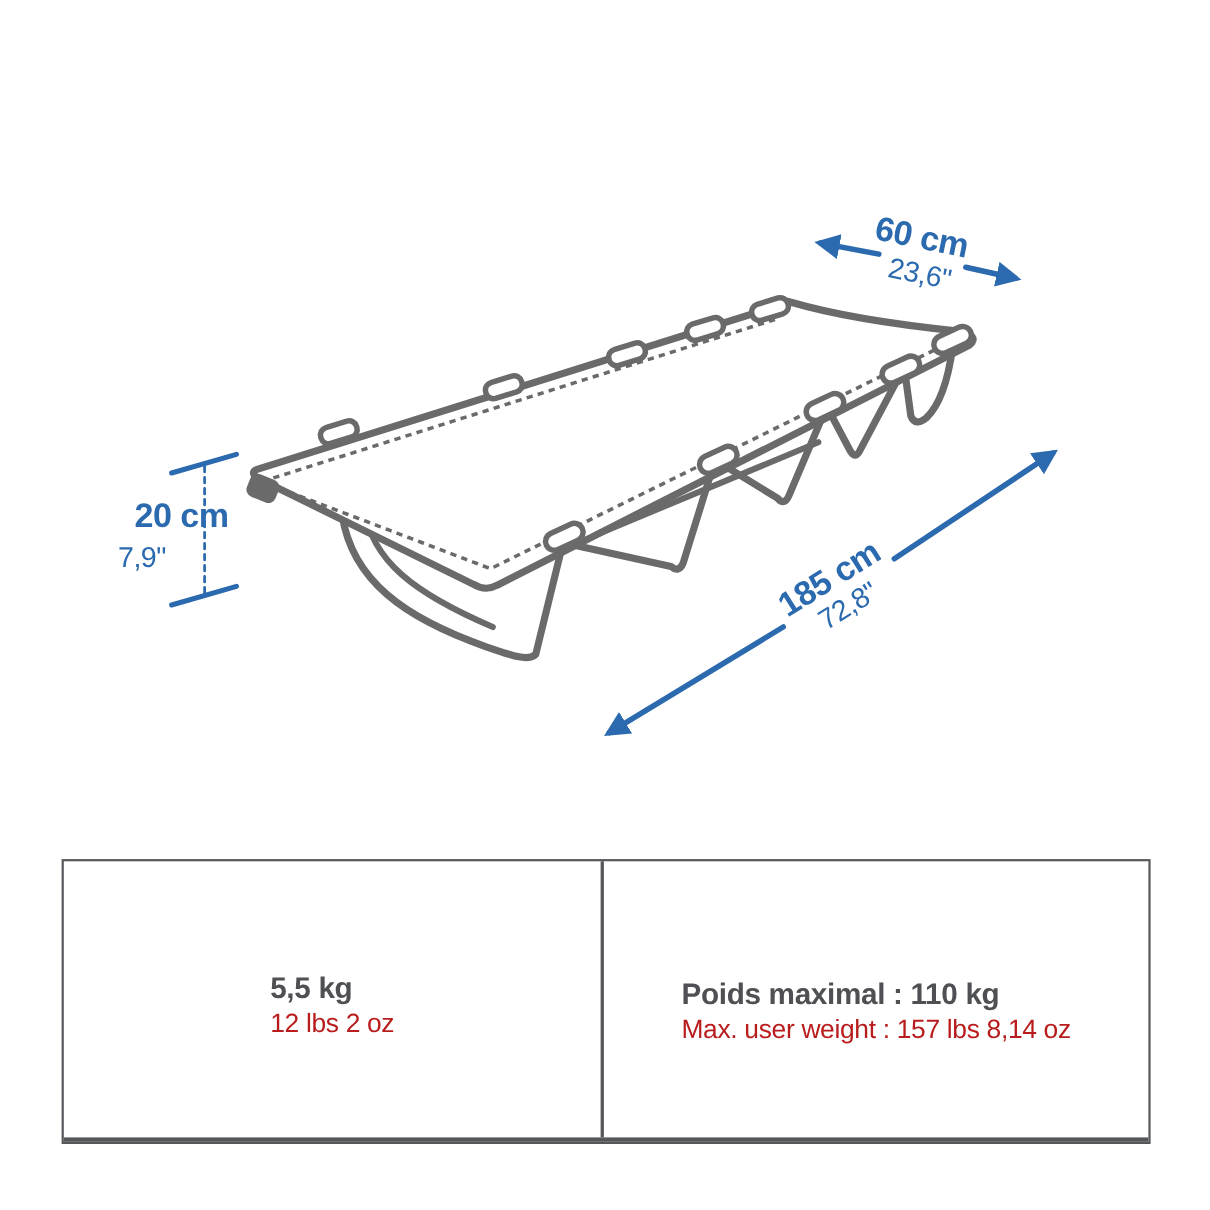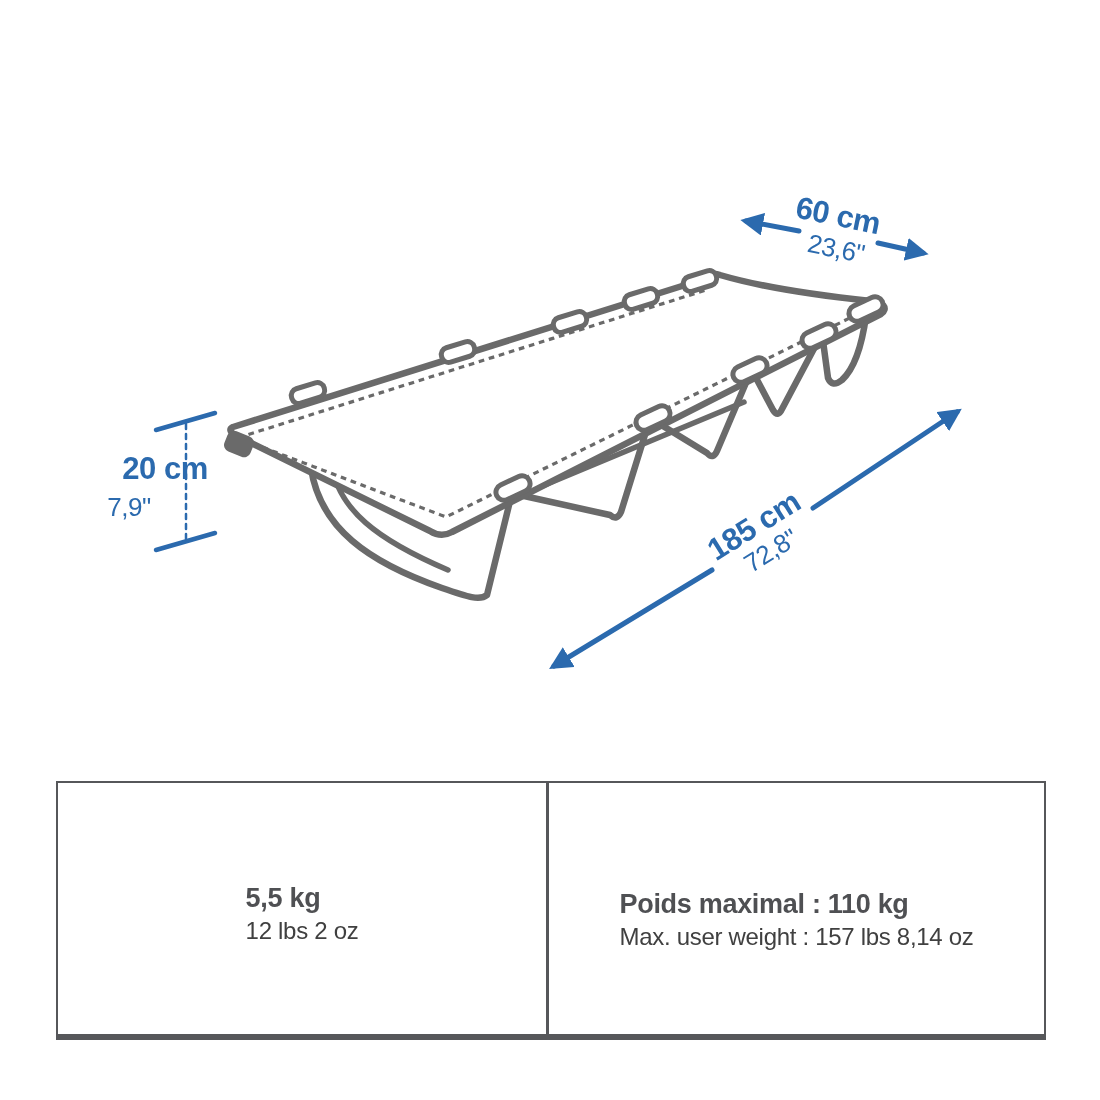--- a/index.html
+++ b/index.html
@@ -15,21 +15,21 @@
   
   .spec-table{position:absolute;left:56px;top:781px;width:986px;height:255px;
               border:2px solid #56575a;display:flex;flex-direction:row;}
   .spec-row-top{display:flex;flex:1;border-bottom:4px solid #56575a;min-height:0;}
   .spec-cell{display:flex;align-items:center;justify-content:center;padding-top:10px;box-sizing:border-box;}
   .spec-cell-left{width:49.8%;border-right:3px solid #56575a;box-sizing:border-box;}
   .spec-cell-right{flex:1;margin-top:12px;}
   .spec-row-bottom{flex:1;display:flex;align-items:center;justify-content:center;padding-top:8px;box-sizing:border-box;}
   .spec-block{text-align:left;}
   .spec-primary{font-weight:bold;font-size:27px;line-height:33px;color:#4f5053;letter-spacing:-0.3px;}
-  .spec-secondary{font-size:24px;line-height:31px;color:#404040;letter-spacing:-0.3px;}
+  .spec-secondary{font-size:24px;line-height:31px;color:#b91c1c;letter-spacing:-0.3px;}
 </style>
 </head>
 <body>
 
 <div class="stage">
 
   <svg class="art" width="1100" height="1100" viewBox="0 0 1100 1100">
     <defs>
       <marker id="ah" viewBox="0 0 10 10" refX="7.5" refY="5" markerWidth="4.6" markerHeight="4.6" orient="auto">
         <path d="M0 0 L10 5 L0 10 Z" fill="#2b6aae"></path>

